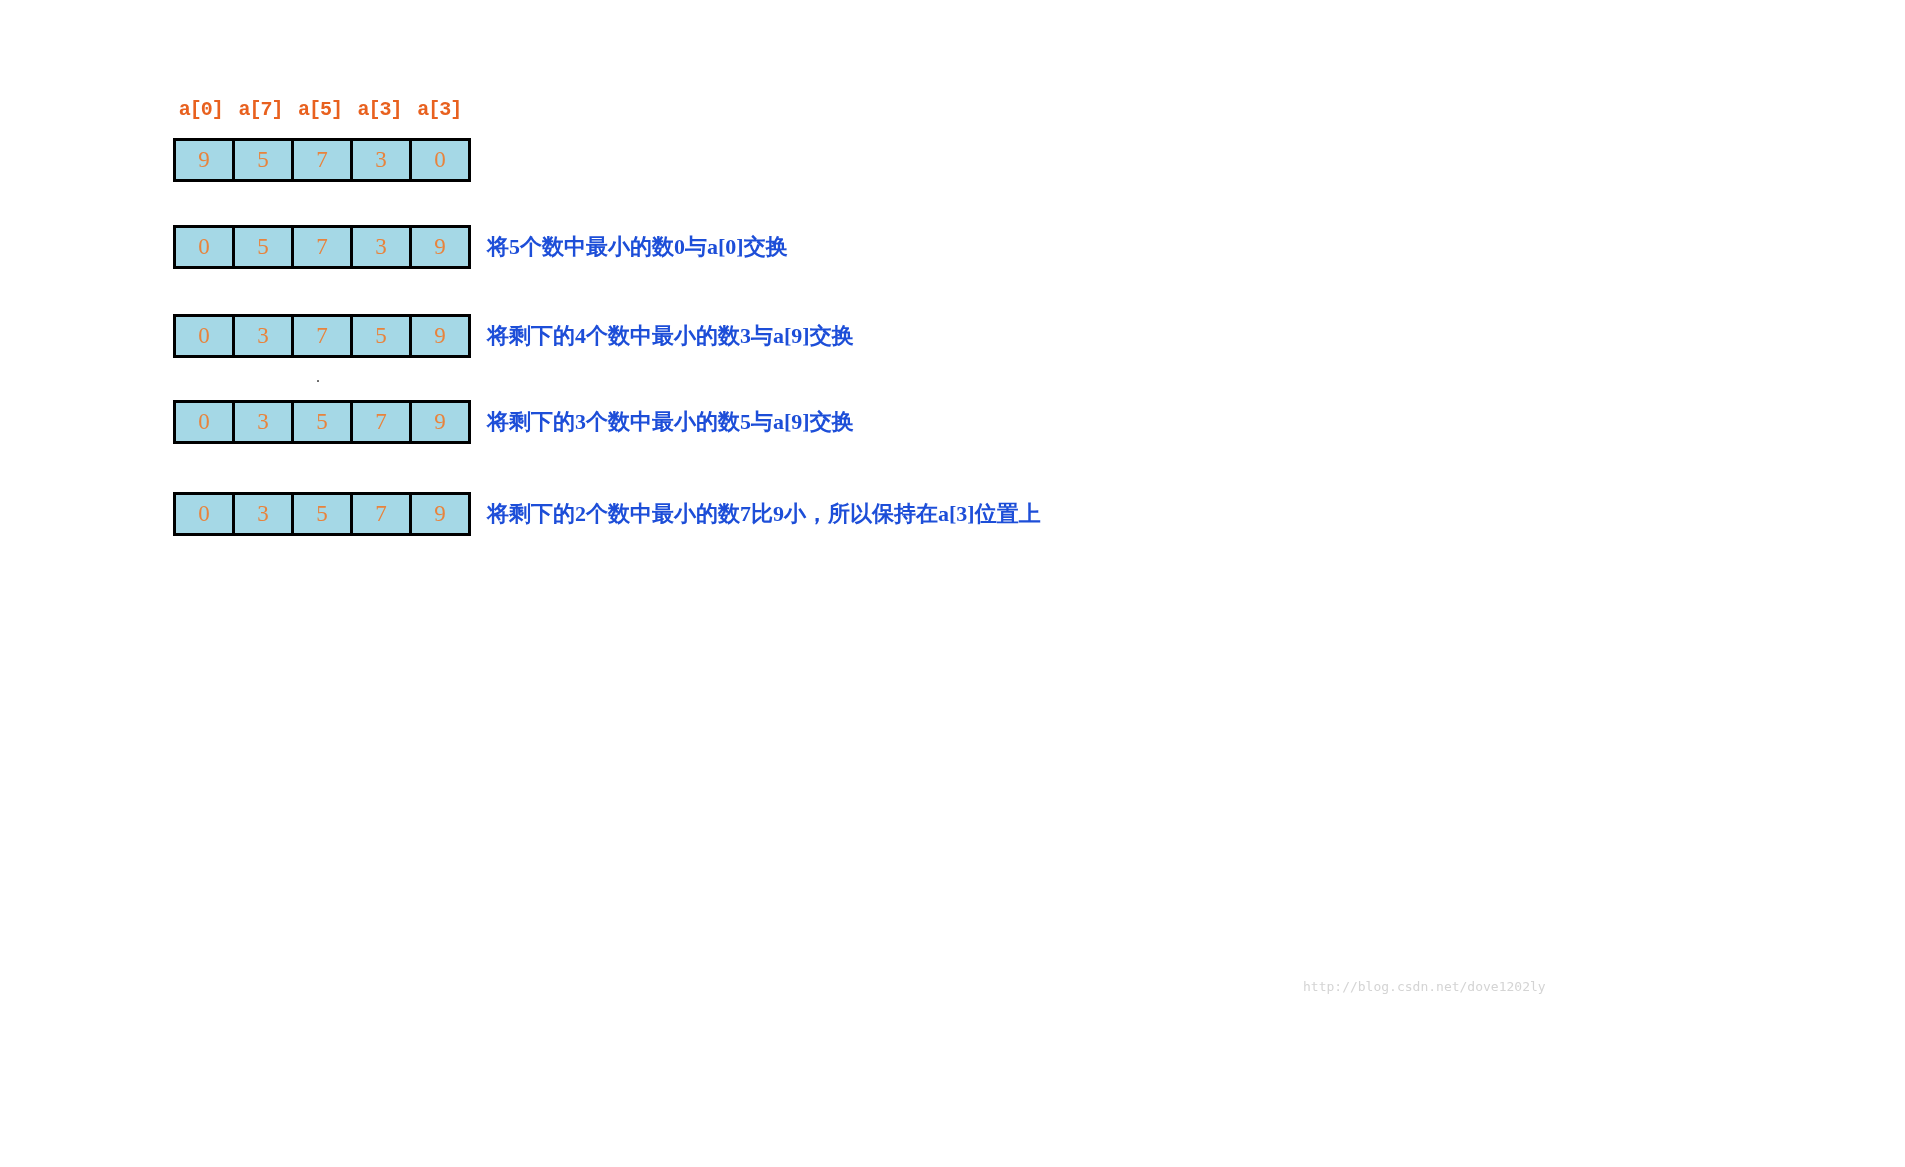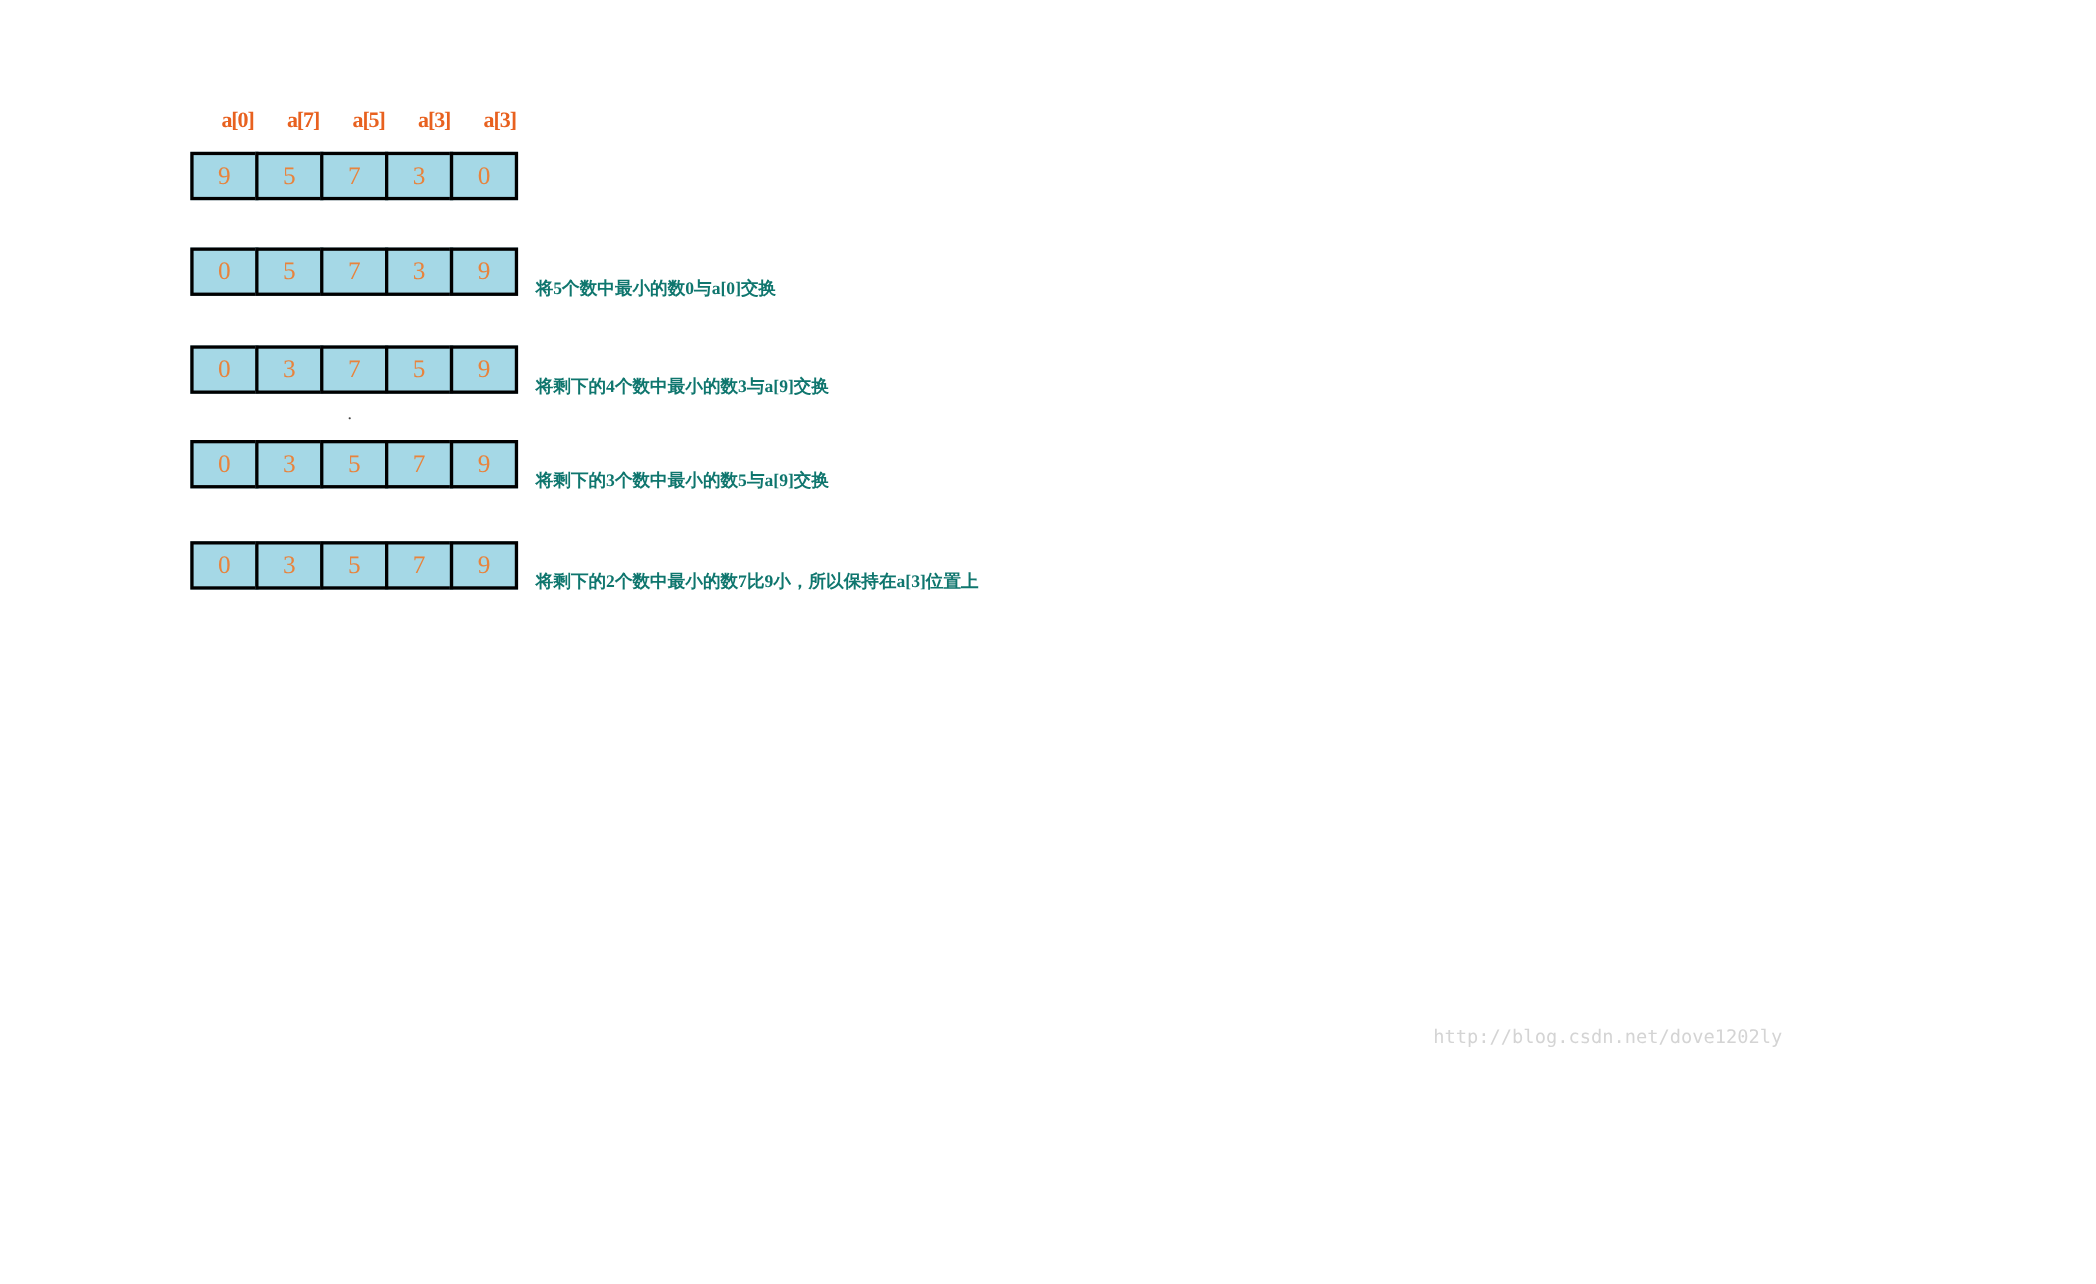--- a/index.html
+++ b/index.html
@@ -16,22 +16,22 @@
   }
   .labels-row {
     position: absolute;
     left: 171px;
     top: 98px;
     width: 298px;
     display: flex;
   }
   .idx-label {
     flex: 1;
-    text-align: right;
-    font-family: Liberation Serif, serif;
+    text-align: center;
+    font-family: Liberation Mono, monospace;
     font-weight: bold;
     font-size: 20px;
     color: #e8611f;
     letter-spacing: -1px;
   }
   .array-row {
     position: absolute;
     left: 0;
     height: 44px;
   }
@@ -55,42 +55,42 @@
     margin-left: 0;
   }
   .cell .num {
     font-family: "Liberation Serif", serif;
     font-size: 23px;
     color: #e8833c;
   }
   .annotation {
     position: absolute;
     left: 487px;
-    top: 16px;
+    top: 0;
     height: 44px;
     line-height: 44px;
     font-family: "Liberation Serif", serif;
     font-weight: bold;
-    font-size: 16px;
-    color: #0f766e;
+    font-size: 22px;
+    color: #1d4ed8;
     white-space: nowrap;
   }
   .dot-mark {
     position: absolute;
     left: 316px;
     top: 368px;
     font-size: 16px;
     color: #444444;
   }
   .watermark {
     position: absolute;
     left: 1303px;
-    top: 933px;
+    top: 979px;
     font-family: "DejaVu Sans Mono", monospace;
-    font-size: 17px;
+    font-size: 13px;
     color: #d4d4d4;
     white-space: nowrap;
   }
 </style>
 </head>
 <body>
 
 <div>
 
   <div class="labels-row">

